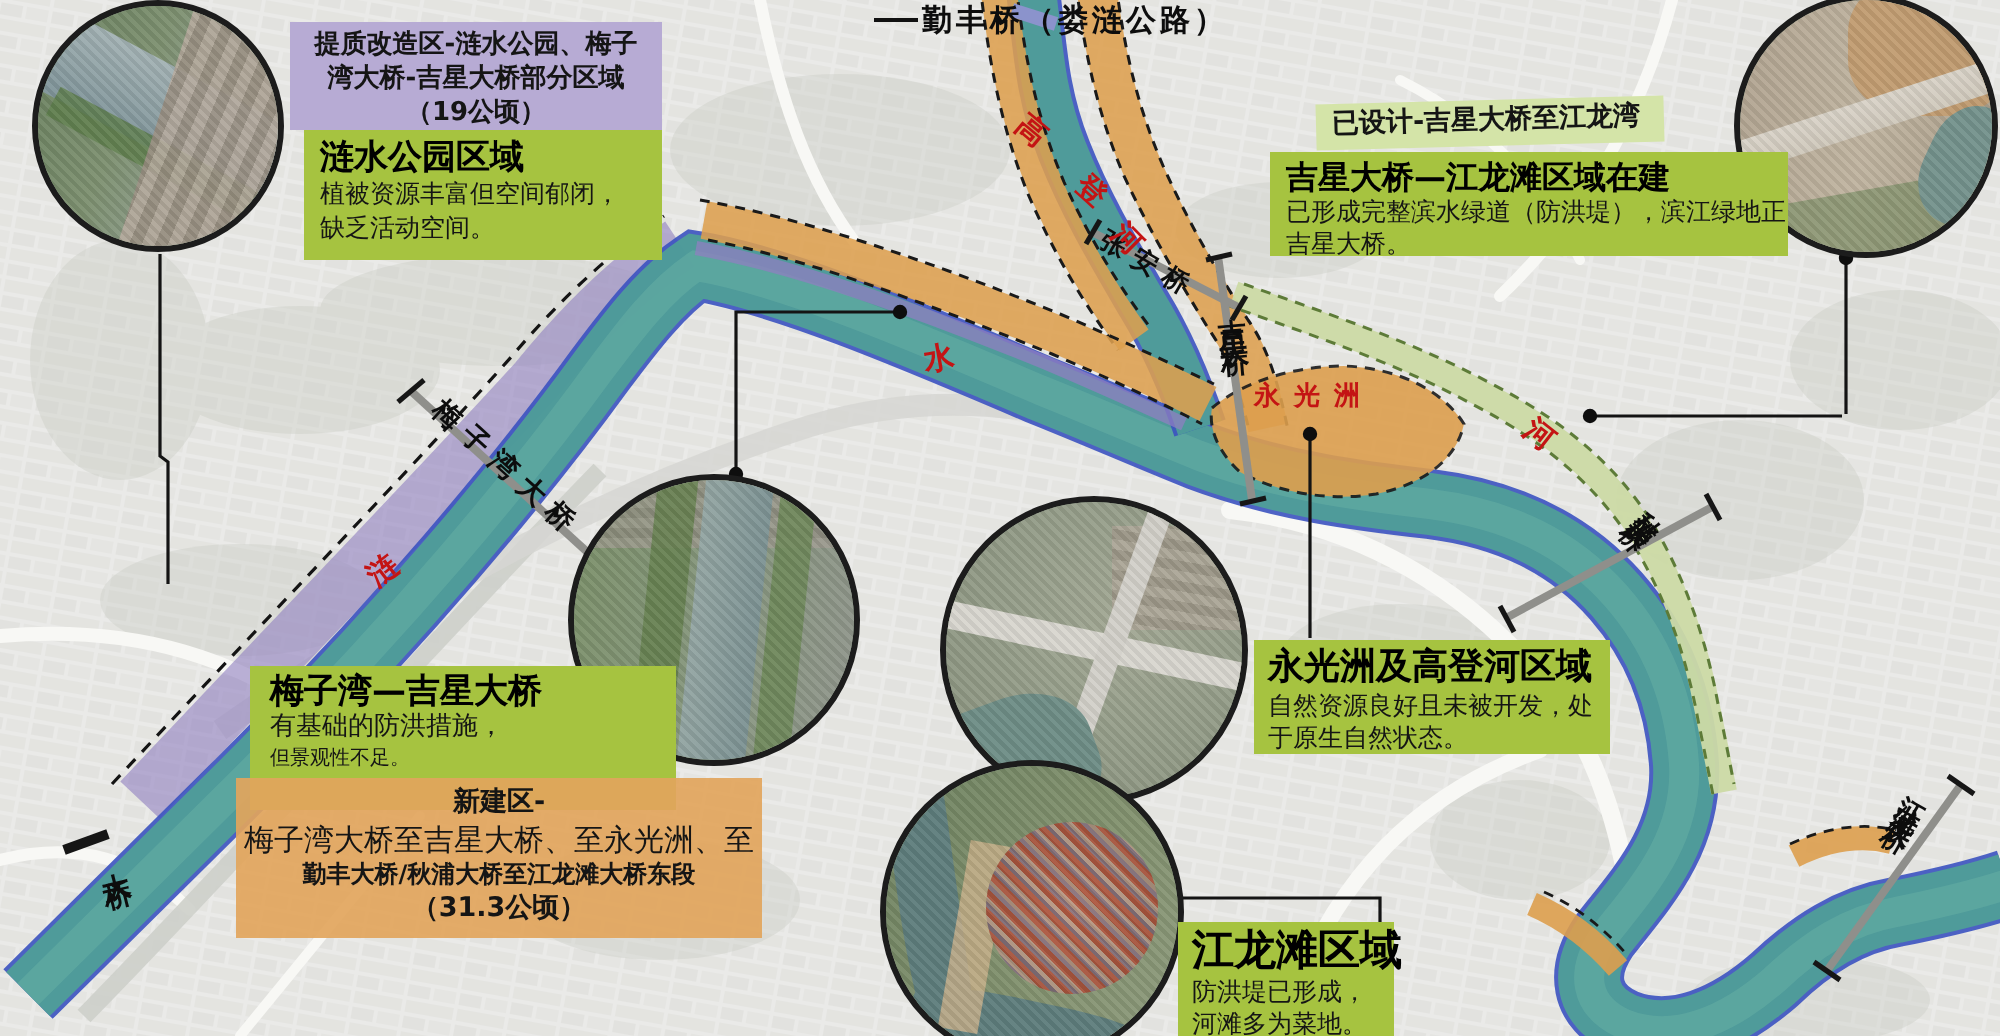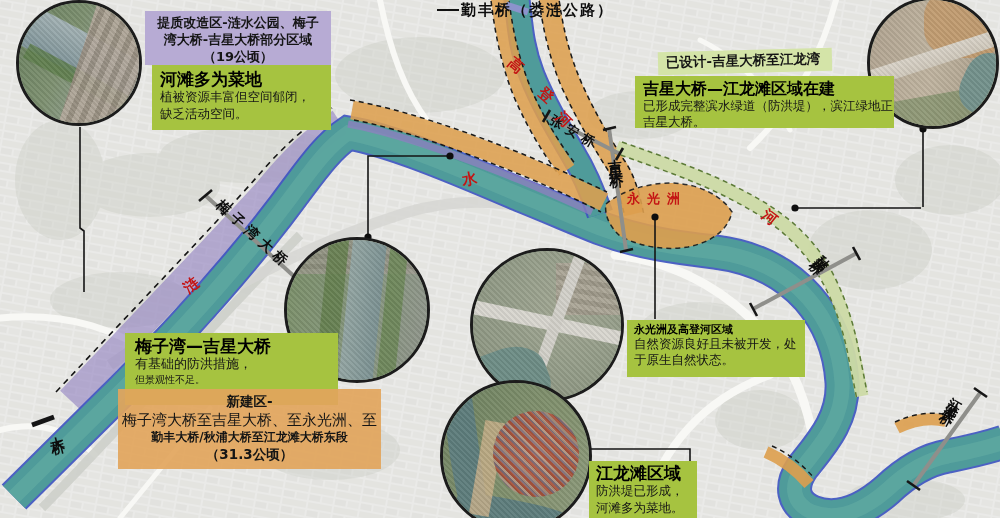--- a/index.html
+++ b/index.html
@@ -205,21 +205,21 @@
     <div class="noise"></div>
   </div>
 
   <div class="callout" style="left:145px;top:11px;width:186px;height:54px;background:#b7abd4;padding:4px 6px;text-align:center">
     <div class="bline" style="font-size:13px;font-weight:700">提质改造区-涟水公园、梅子</div>
     <div class="bline" style="font-size:13px;font-weight:700">湾大桥-吉星大桥部分区域</div>
     <div class="bline" style="font-size:13px;font-weight:700">（19公顷）</div>
   </div>
 
   <div class="callout green" style="left:152px;top:65px;width:179px;height:65px;padding:4px 8px">
-    <div class="c-title" style="font-size:17px">河滩多为菜地</div>
+    <div class="c-title" style="font-size:17px">涟水公园区域</div>
     <div class="bline">植被资源丰富但空间郁闭，</div>
     <div class="bline">缺乏活动空间。</div>
   </div>
 
   <div class="callout" style="left:658px;top:50px;width:174px;height:23px;background:#d4e4a8;padding:2px 8px;transform:rotate(-1.5deg)">
     <div class="bline" style="font-size:13.5px;font-weight:700">已设计-吉星大桥至江龙湾</div>
   </div>
 
   <div class="callout green" style="left:635px;top:76px;width:259px;height:52px;padding:3px 8px">
     <div class="c-title">吉星大桥—江龙滩区域在建</div>
@@ -234,27 +234,27 @@
   </div>
 
   <div class="callout center" style="left:118px;top:389px;width:263px;height:80px;background:rgba(226,165,92,.92);padding:4px 4px">
     <div class="bline" style="font-size:13.5px;font-weight:700">新建区-</div>
     <div class="bline" style="font-size:15px;font-weight:400">梅子湾大桥至吉星大桥、至永光洲、至</div>
     <div class="bline" style="font-size:12px;font-weight:700">勤丰大桥/秋浦大桥至江龙滩大桥东段</div>
     <div class="bline" style="font-size:13.5px;font-weight:700">（31.3公顷）</div>
   </div>
 
   <div class="callout green" style="left:627px;top:320px;width:178px;height:57px;padding:3px 7px">
-    <div class="c-title" style="font-size:11px">永光洲及高登河区域</div>
+    <div class="c-title" style="font-size:18px">永光洲及高登河区域</div>
     <div class="bline">自然资源良好且未被开发，处</div>
     <div class="bline">于原生自然状态。</div>
   </div>
 
   <div class="callout green" style="left:589px;top:461px;width:108px;height:57px;padding:2px 7px">
-    <div class="c-title" style="font-size:17px">江龙滩区域</div>
+    <div class="c-title" style="font-size:21px">江龙滩区域</div>
     <div class="bline">防洪堤已形成，</div>
     <div class="bline">河滩多为菜地。</div>
   </div>
 
   <div class="tick" style="left:437px;top:9px;width:22px;height:2px"></div>
   <span class="blabel" style="left:461px;top:1px;font-size:15px;letter-spacing:2px">勤丰桥（娄涟公路）</span>
 
   <span class="blabel" style="left:218px;top:194px;transform:rotate(42deg);transform-origin:0 50%;font-size:14px;letter-spacing:5px">梅子湾大桥</span>
 
   <span class="blabel" style="left:551px;top:110px;transform:rotate(30deg);transform-origin:0 50%;letter-spacing:5px">张安桥</span>

